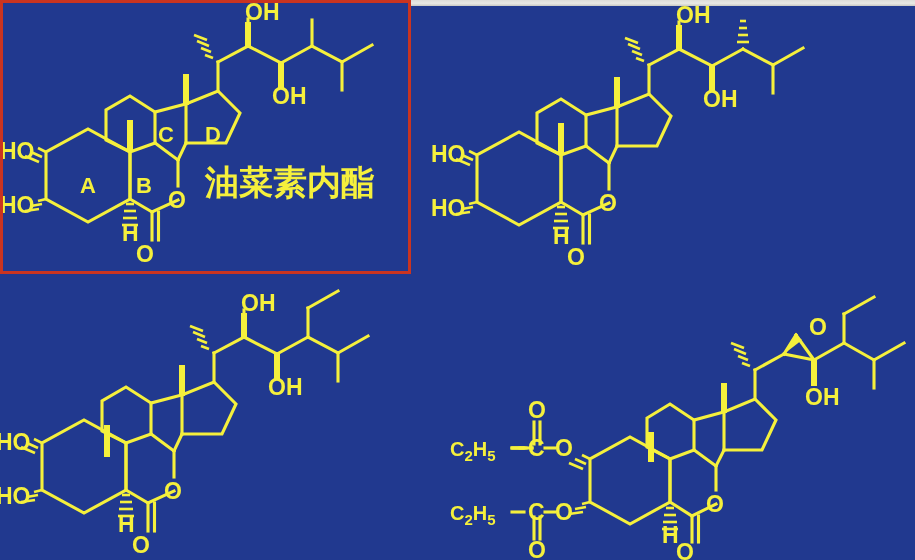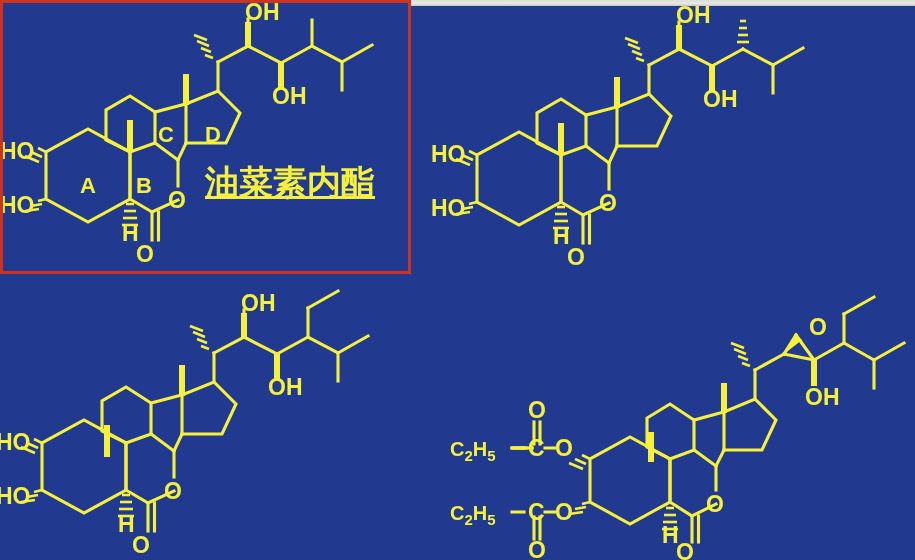--- a/index.html
+++ b/index.html
@@ -51,21 +51,20 @@
   .sub{font-size:15px;}
   .cn-label{
     position:absolute;
     color:#f5f03c;
     font-family:"DejaVu Sans", sans-serif;
     font-size:34px;
     font-weight:bold;
     letter-spacing:0px;
     white-space:nowrap;
     line-height:1;
-    text-decoration:underline;
   }
   .lbl-tl{left:205px;top:165px;}
 </style>
 </head>
 <body>
 
 <div id="slide">
 
   <div class="top-strip"></div>
 

